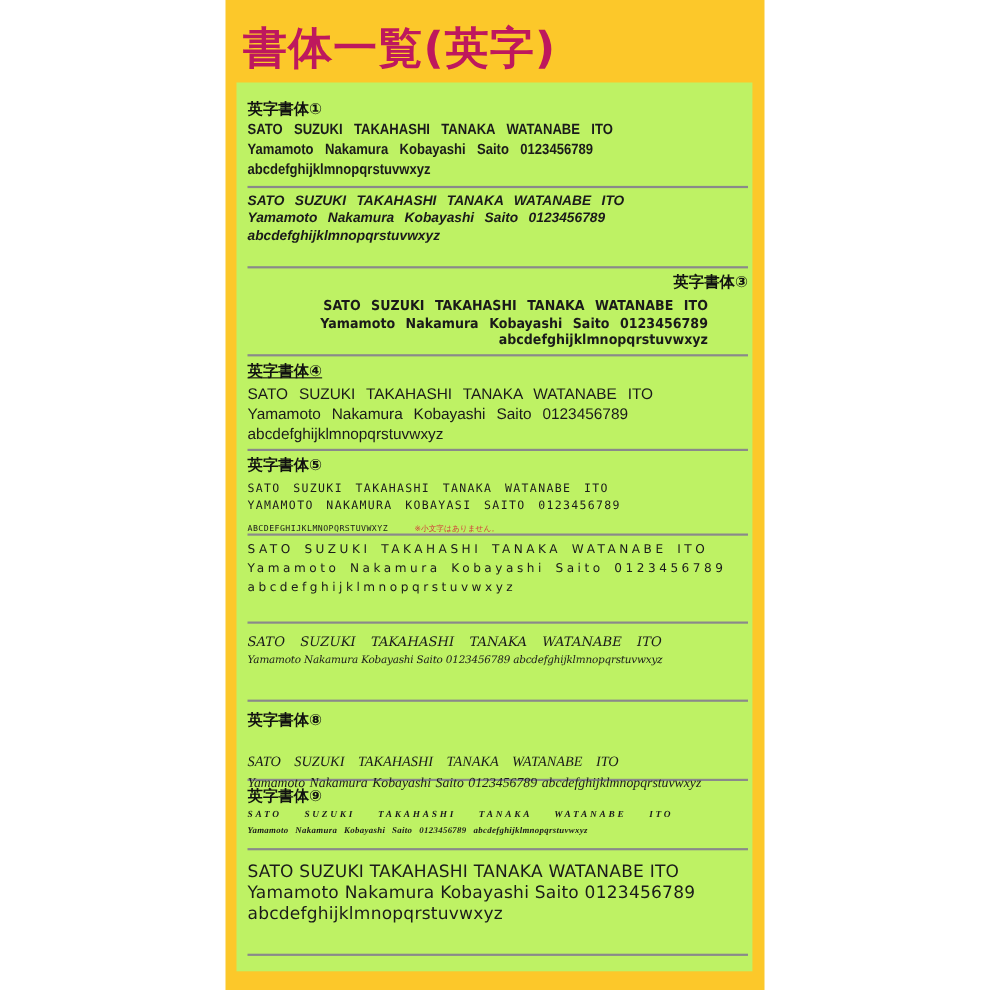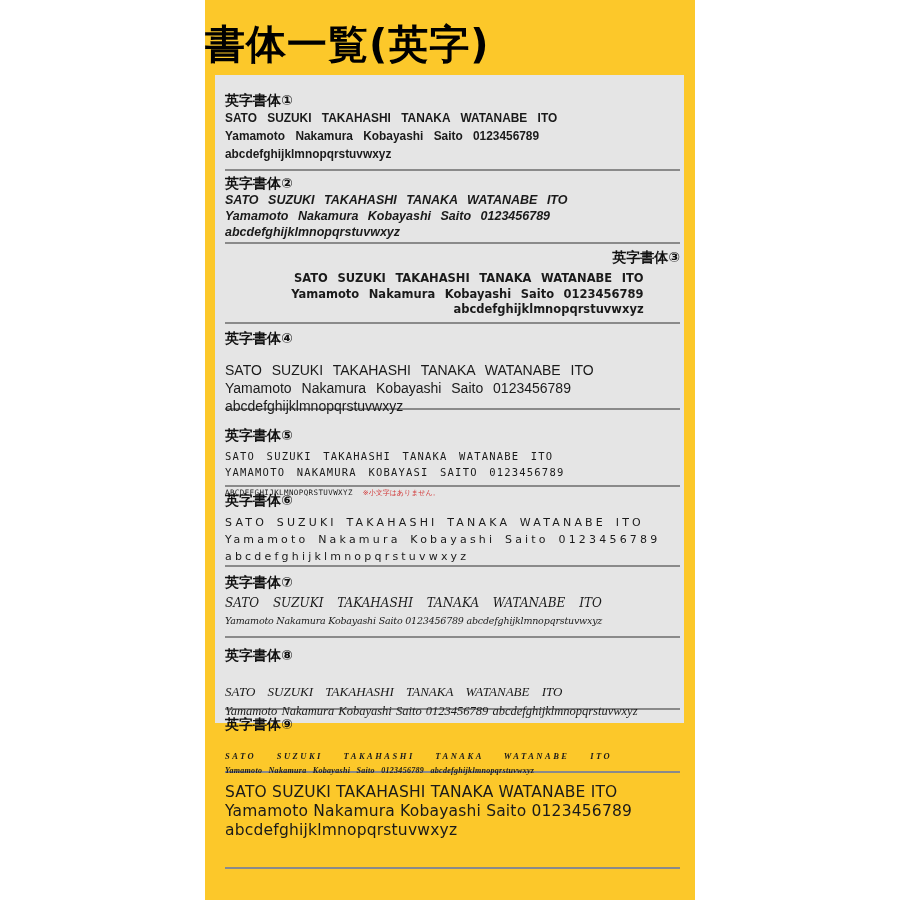--- a/index.html
+++ b/index.html
@@ -2,39 +2,39 @@
 <html><head>
 <meta charset="utf-8">
 <style>
   html, body { margin: 0; padding: 0; background: #ffffff; }
   body { width: 900px; height: 900px; position: relative; overflow: hidden; font-family: "DejaVu Sans", sans-serif; }
   .panel {
     position: absolute; left: 205px; top: 0; width: 490px; height: 900px;
     background: #fcc82a;
   }
   .title {
-    position: absolute; left: 0; top: 18px;
+    position: absolute; left: 16px; top: 18px;
     font-family: "DejaVu Sans", sans-serif; font-weight: bold;
-    font-size: 40px; line-height: 52px; color: #000000; letter-spacing: 1px;
+    font-size: 40px; line-height: 52px; color: #be185d; letter-spacing: 1px;
     white-space: nowrap;
   }
   .sheet {
-    position: absolute; left: 10px; top: 75px; width: 469px; height: 648px;
-    background: #e5e5e5;
+    position: absolute; left: 10px; top: 75px; width: 469px; height: 808px;
+    background: #bef264;
   }
   .entry {
     position: absolute; left: 10px; width: 455px;
     border-bottom: 2px solid #8a8a8a;
   }
   .label {
     font-family: "DejaVu Sans", sans-serif; font-weight: bold;
     font-size: 14px; color: #111; line-height: 18px; white-space: nowrap;
   }
   .line { white-space: nowrap; color: #1a1a1a; }
-  .note { color: #d23a3a; font-size: 7px; margin-left: 10px; letter-spacing: 0; font-family: "DejaVu Sans", sans-serif; }
+  .note { color: #d23a3a; font-size: 7px; margin-left: 24px; letter-spacing: 0; font-family: "DejaVu Sans", sans-serif; }
 
   
   .f1 { font-family: "Liberation Sans", sans-serif; font-weight: bold; font-size: 13.5px; line-height: 18px; transform: scaleX(0.88); transform-origin: left; word-spacing: 8px; }
   
   .f2 { font-family: "Liberation Sans", sans-serif; font-weight: bold; font-style: italic; font-size: 12.5px; line-height: 16px; word-spacing: 6px; }
   
   .f3 { font-family: "DejaVu Sans", sans-serif; font-weight: bold; font-size: 12.5px; line-height: 15.5px; transform: scaleX(0.92); transform-origin: left; word-spacing: 6px; }
   
   .f4 { font-family: "Liberation Sans", sans-serif; font-size: 14px; line-height: 18px; word-spacing: 6px; }
   
@@ -63,70 +63,67 @@
   <div class="sheet">
 
     <div class="entry" style="top:16px;height:78px;">
       <div class="label">英字書体①</div>
       <div class="line f1">SATO SUZUKI TAKAHASHI TANAKA WATANABE ITO</div>
       <div class="line f1">Yamamoto Nakamura Kobayashi Saito 0123456789</div>
       <div class="line f1">abcdefghijklmnopqrstuvwxyz</div>
     </div>
 
     <div class="entry" style="top:99px;height:68px;">
-      <div class="label">英字書体②</div>
       <div class="line f2">SATO SUZUKI TAKAHASHI TANAKA WATANABE ITO</div>
       <div class="line f2">Yamamoto Nakamura Kobayashi Saito 0123456789</div>
       <div class="line f2">abcdefghijklmnopqrstuvwxyz</div>
     </div>
 
     <div class="entry" style="top:173px;height:74px;text-align:right;">
       <div class="label" style="margin-bottom:4px;">英字書体③</div>
       <div class="line f3">SATO SUZUKI TAKAHASHI TANAKA WATANABE ITO</div>
       <div class="line f3">Yamamoto Nakamura Kobayashi Saito 0123456789</div>
       <div class="line f3">abcdefghijklmnopqrstuvwxyz</div>
     </div>
 
     <div class="entry" style="top:254px;height:79px;">
-      <div class="label" style="margin-bottom:14px;">英字書体④</div>
+      <div class="label" style="margin-bottom:2px;text-decoration:underline;">英字書体④</div>
       <div class="line f4">SATO SUZUKI TAKAHASHI TANAKA WATANABE ITO</div>
       <div class="line f4">Yamamoto Nakamura Kobayashi Saito 0123456789</div>
       <div class="line f4">abcdefghijklmnopqrstuvwxyz</div>
     </div>
 
     <div class="entry" style="top:339px;height:71px;">
-      <div class="label" style="margin-bottom:4px;margin-top:12px;">英字書体⑤</div>
+      <div class="label" style="margin-bottom:4px;">英字書体⑤</div>
       <div class="line f5">SATO SUZUKI TAKAHASHI TANAKA WATANABE ITO</div>
       <div class="line f5">YAMAMOTO NAKAMURA KOBAYASI SAITO 0123456789</div>
       <div class="line">
         <span class="f5s">ABCDEFGHIJKLMNOPQRSTUVWXYZ</span><span class="note">※小文字はありません。</span>
       </div>
     </div>
 
     <div class="entry" style="top:416px;height:74px;">
-      <div class="label" style="margin-bottom:5px;">英字書体⑥</div>
       <div class="line f6">SATO SUZUKI TAKAHASHI TANAKA WATANABE ITO</div>
       <div class="line f6">Yamamoto Nakamura Kobayashi Saito 0123456789</div>
       <div class="line f6">abcdefghijklmnopqrstuvwxyz</div>
     </div>
 
     <div class="entry" style="top:498px;height:63px;">
-      <div class="label" style="margin-bottom:2px;">英字書体⑦</div>
       <div class="line f7">SATO SUZUKI TAKAHASHI TANAKA WATANABE ITO</div>
       <div class="line f7s">Yamamoto Nakamura Kobayashi Saito 0123456789 abcdefghijklmnopqrstuvwxyz</div>
     </div>
 
     <div class="entry" style="top:571px;height:62px;">
       <div class="label" style="margin-bottom:18px;">英字書体⑧</div>
       <div class="line f8">SATO SUZUKI TAKAHASHI TANAKA WATANABE ITO</div>
       <div class="line f8s">Yamamoto Nakamura Kobayashi Saito 0123456789 abcdefghijklmnopqrstuvwxyz</div>
     </div>
 
     <div class="entry" style="top:640px;height:56px;">
-      <div class="label" style="margin-bottom:16px;">英字書体⑨</div>
+      <div class="label" style="margin-bottom:0;">英字書体⑨</div>
       <div class="line f9">SATO SUZUKI TAKAHASHI TANAKA WATANABE ITO</div>
       <div class="line f9s">Yamamoto Nakamura Kobayashi Saito 0123456789 abcdefghijklmnopqrstuvwxyz</div>
     </div>
 
     <div class="entry" style="top:708px;height:84px;">
       <div class="line f10">SATO SUZUKI TAKAHASHI TANAKA WATANABE ITO</div>
       <div class="line f10">Yamamoto Nakamura Kobayashi Saito 0123456789</div>
       <div class="line f10">abcdefghijklmnopqrstuvwxyz</div>
     </div>
 

